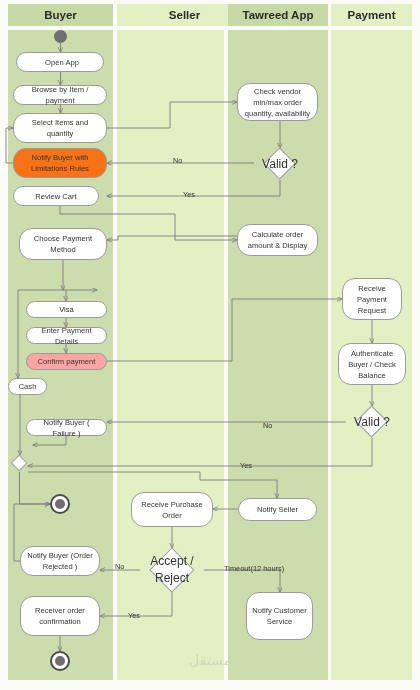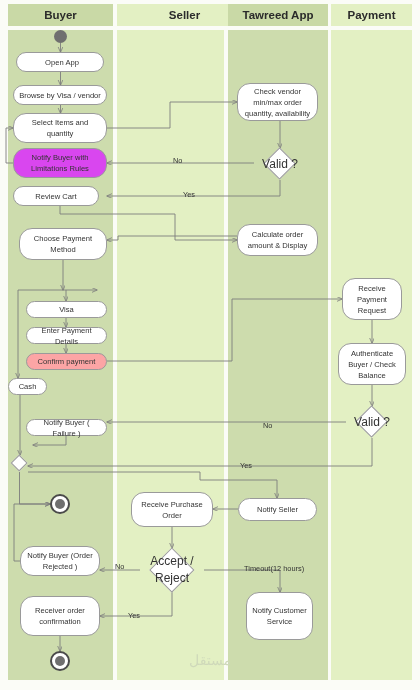--- a/index.html
+++ b/index.html
@@ -219,26 +219,26 @@
       <path d="M60,636 L60,651"></path>
     </g>
   </svg>
 
   <div id="nodes-layer">
       <div class="start-node" style="left: 54px; top: 30px; width: 13px; height: 13px; background: rgb(111, 111, 111);"></div>
       <div class="node" style="left: 16px; top: 52px; width: 88px; height: 20px; background: rgb(255, 255, 255); border-color: rgb(154, 154, 154); color: rgb(51, 51, 51); border-radius: 10px; padding-left: 8px;">
         <span>Open App</span>
       </div>
       <div class="node" style="left: 13px; top: 85px; width: 94px; height: 20px; background: rgb(255, 255, 255); border-color: rgb(154, 154, 154); color: rgb(51, 51, 51); border-radius: 10px;">
-        <span>Browse by Visa / vendor</span>
+        <span>Browse by Item / payment</span>
       </div>
       <div class="node" style="left: 13px; top: 113px; width: 94px; height: 30px; background: rgb(255, 255, 255); border-color: rgb(154, 154, 154); color: rgb(51, 51, 51); border-radius: 13px;">
         <span>Select Items and quantity</span>
       </div>
-      <div class="node" style="left: 13px; top: 148px; width: 94px; height: 30px; background: #d946ef; border-color: rgb(154, 154, 154); color: rgb(51, 51, 51); border-radius: 13px;">
+      <div class="node" style="left: 13px; top: 148px; width: 94px; height: 30px; background: #f97316; border-color: rgb(154, 154, 154); color: rgb(51, 51, 51); border-radius: 13px;">
         <span>Notify Buyer with Limitations Rules</span>
       </div>
       <div class="node" style="left: 13px; top: 186px; width: 86px; height: 20px; background: rgb(255, 255, 255); border-color: rgb(154, 154, 154); color: rgb(51, 51, 51); border-radius: 10px;">
         <span>Review Cart</span>
       </div>
       <div class="node" style="left: 19px; top: 228px; width: 88px; height: 32px; background: rgb(255, 255, 255); border-color: rgb(154, 154, 154); color: rgb(51, 51, 51); border-radius: 13px;">
         <span>Choose Payment Method</span>
       </div>
       <div class="node" style="left: 26px; top: 301px; width: 81px; height: 17px; background: rgb(255, 255, 255); border-color: rgb(154, 154, 154); color: rgb(51, 51, 51); border-radius: 8.5px;">
         <span>Visa</span>
@@ -293,20 +293,20 @@
       <div class="diamond-label" style="left: 346px; top: 406px; width: 52px; height: 32px;">Valid ?</div>
     </div>
 
   <div id="edge-labels-layer">
       <div class="edge-label" style="left: 173px; top: 156px; color: rgb(51, 51, 51);">No</div>
       <div class="edge-label" style="left: 183px; top: 190px; color: rgb(51, 51, 51);">Yes</div>
       <div class="edge-label" style="left: 263px; top: 421px; color: rgb(51, 51, 51);">No</div>
       <div class="edge-label" style="left: 240px; top: 461px; color: rgb(51, 51, 51);">Yes</div>
       <div class="edge-label" style="left: 115px; top: 562px; color: rgb(51, 51, 51);">No</div>
       <div class="edge-label" style="left: 128px; top: 611px; color: rgb(51, 51, 51);">Yes</div>
-      <div class="edge-label" style="left: 224px; top: 564px; color: rgb(51, 51, 51); padding-left: 20px;">Timeout(12 hours)</div>
+      <div class="edge-label" style="left: 224px; top: 564px; color: rgb(51, 51, 51);">Timeout(12 hours)</div>
     </div>
 
   <div id="watermark" style="top: 652px; color: rgb(207, 217, 186);">
     <div class="wm-ar">مستقل</div>
   </div>
 
 </div>
 
 </body></html>

